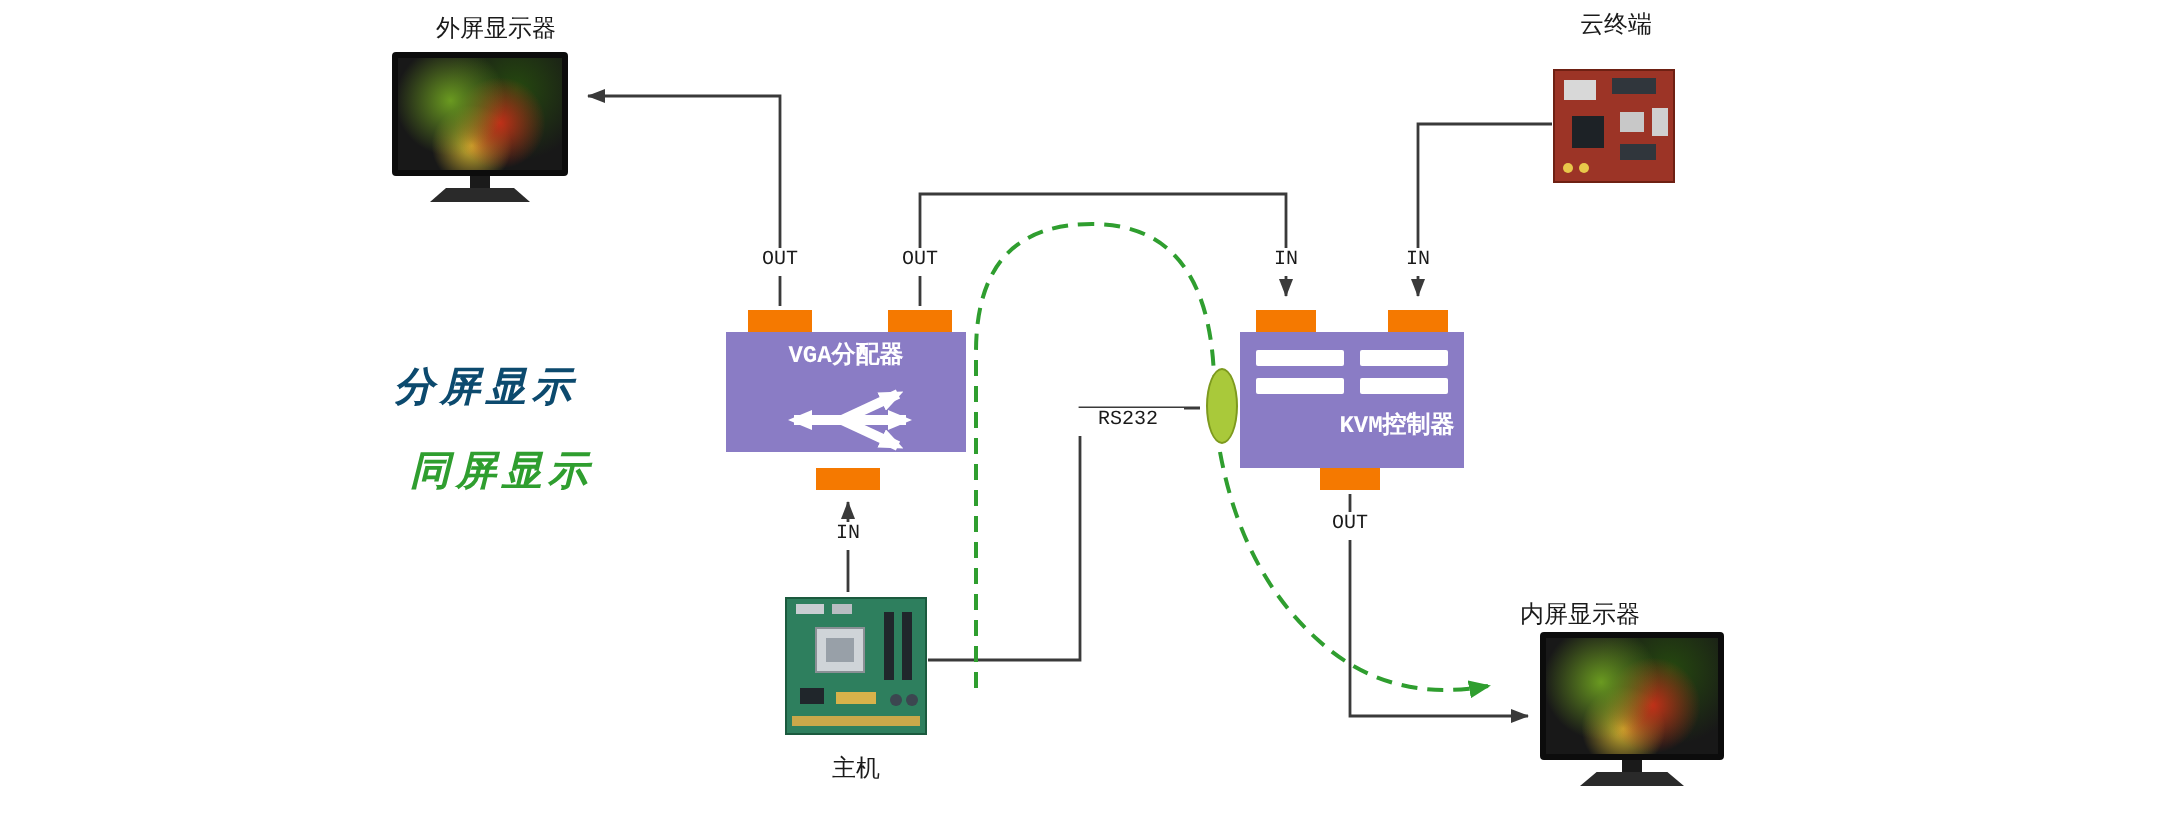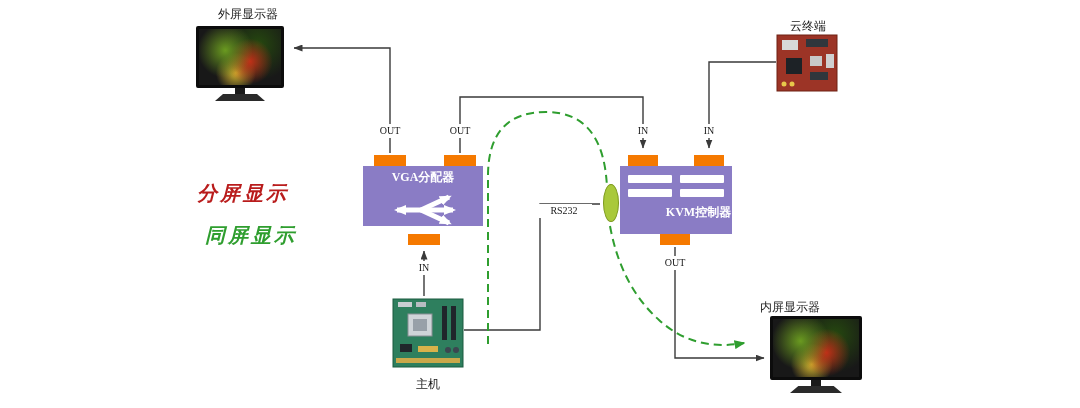--- a/index.html
+++ b/index.html
@@ -1,18 +1,18 @@
 <!DOCTYPE html>
 <html><head>
 <meta charset="utf-8">
 <style>
   html,body{margin:0;padding:0;background:#fff;}
   .canvas{
     position:relative;width:1080px;height:408px;background:#ffffff;
-    font-family:Liberation Serif, serif;overflow:hidden;border-radius:14px;
+    font-family:Liberation Mono, monospace;overflow:hidden;border-radius:14px;
   }
   .overlay{position:absolute;left:0;top:0;z-index:1;pointer-events:none;}
   .node-label{
     position:absolute;z-index:3;font-size:12px;color:#1a1a1a;text-align:center;white-space:nowrap;
   }
   .port-label{
     position:absolute;z-index:3;font-size:10px;color:#1a1a1a;text-align:center;
     background:#ffffff;line-height:14px;height:14px;
   }
   .device-box{position:absolute;z-index:2;background:#8a7cc5;}
@@ -39,21 +39,21 @@
       radial-gradient(circle at 45% 78%, #d8b830 0%, rgba(216,184,48,0) 32%),
       radial-gradient(circle at 72% 28%, #26490f 0%, rgba(38,73,15,0) 50%),
       #181818;
   }
   .neck{width:10px;height:6px;background:#1a1a1a;margin:0 auto;}
   .base{height:7px;background:#2a2a2a;margin:0 auto;clip-path:polygon(0 100%,100% 100%,84% 0,16% 0);}
   .route-text{
     position:absolute;z-index:3;font-size:20px;font-style:italic;font-weight:bold;
     letter-spacing:3px;white-space:nowrap;
   }
-  .route-text.blue{color:#b91c1c;}
+  .route-text.blue{color:#0c4a6e;}
   .route-text.green{color:#2f9e2f;}
   .board{position:absolute;z-index:2;}
   .vga-arrows{position:absolute;left:6px;top:20px;z-index:2;}
 </style>
 </head>
 <body>
 
 <div class="canvas">
 
   <svg class="overlay" width="1080" height="408" viewBox="0 0 1080 408">
@@ -77,21 +77,21 @@
 
   <div class="node-label" style="left:202px;top:6px;width:92px">外屏显示器</div>
   <div class="monitor" style="left:196px;top:26px;width:88px">
     <div class="screen" style="width:82px;height:56px">
       <div class="screen-art"></div>
     </div>
     <div class="neck"></div>
     <div class="base" style="width:50px"></div>
   </div>
 
-  <div class="node-label" style="left:780px;top:18px;width:56px">云终端</div>
+  <div class="node-label" style="left:780px;top:4px;width:56px">云终端</div>
   <div class="board" style="left:776px;top:34px">
     <svg width="62" height="58" viewBox="0 0 62 58">
       <rect x="1" y="1" width="60" height="56" fill="#9c3426" stroke="#6e2013"></rect>
       <rect x="6" y="6" width="16" height="10" fill="#d8d8d8"></rect>
       <rect x="30" y="5" width="22" height="8" fill="#30363c"></rect>
       <rect x="10" y="24" width="16" height="16" fill="#1d2226"></rect>
       <rect x="34" y="22" width="12" height="10" fill="#c8c8c8"></rect>
       <rect x="34" y="38" width="18" height="8" fill="#30363c"></rect>
       <circle cx="8" cy="50" r="2.5" fill="#e8c84a"></circle>
       <circle cx="16" cy="50" r="2.5" fill="#e8c84a"></circle>

